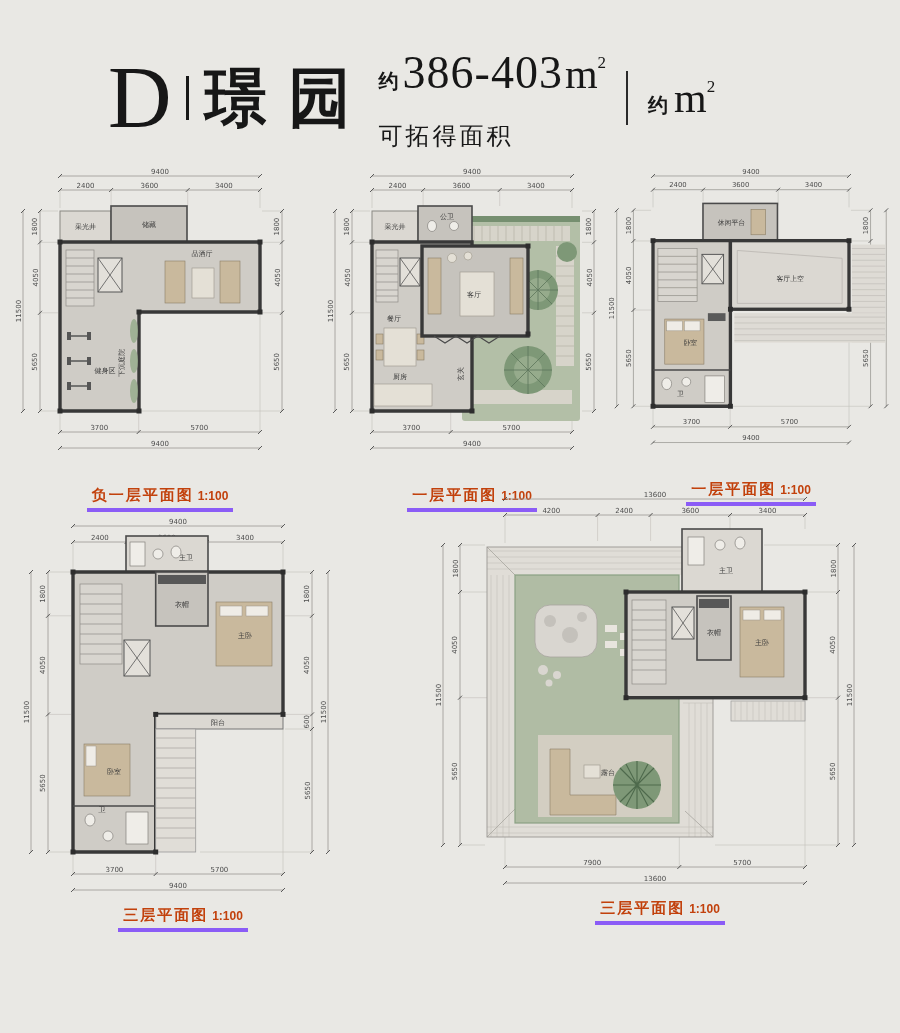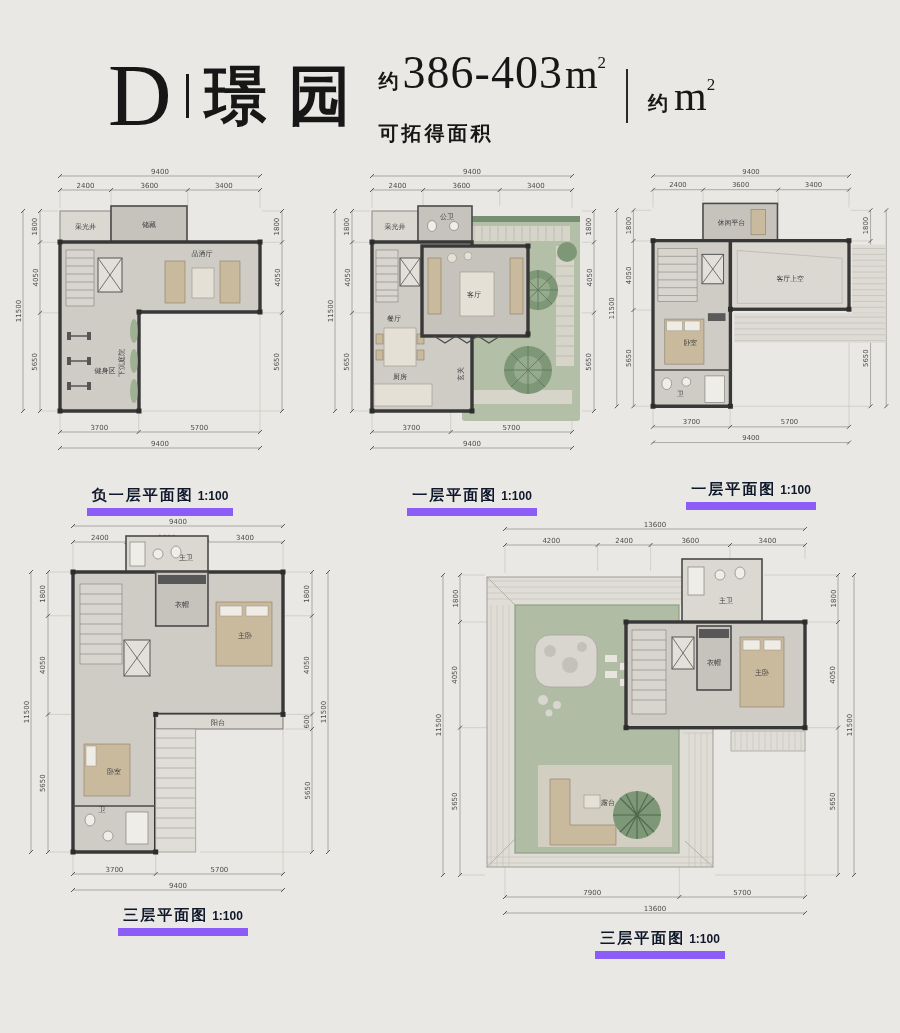--- a/index.html
+++ b/index.html
@@ -10,26 +10,26 @@
   .hletter{font-family:"Liberation Serif",serif;font-size:88px;line-height:88px;font-weight:400;}
   .hbar1{width:3px;height:44px;background:#181818;margin:0 16px 0 14px;}
   .hname{font-family:"DejaVu Serif",serif;font-size:62px;line-height:70px;font-weight:900;letter-spacing:22px;transform:scaleY(1.05);}
   .areas{display:flex;align-items:center;margin-left:6px;}
   .area{display:flex;flex-direction:column;}
   .arow{display:flex;align-items:baseline;}
   .aprefix{font-size:20px;font-weight:700;margin-right:4px;}
   .avalue{font-family:"Liberation Serif",serif;font-size:46px;line-height:58px;font-weight:500;letter-spacing:1px;}
   .aunit{font-family:"Liberation Serif",serif;font-size:42px;line-height:42px;margin-left:2px;}
   .asup{font-family:"Liberation Serif",serif;font-size:17px;vertical-align:super;position:relative;top:-20px;}
-  .alabel{font-size:20px;letter-spacing:3px;font-weight:700;margin-top:18px;}
+  .alabel{font-size:24px;letter-spacing:3px;font-weight:400;margin-top:18px;}
   .alabel.right{align-self:flex-end;}
   .hbar2{width:2px;height:54px;background:#2a2a2a;margin:0 20px;}
   
   .plan{position:absolute;display:flex;flex-direction:column;align-items:center;}
-  .caption{margin-top:2px;font-weight:700;font-size:15px;letter-spacing:2px;color:#0f172a;border-bottom:8px solid #8b5cf6;padding:0 5px 3px 5px;white-space:nowrap;}
+  .caption{margin-top:2px;font-weight:700;font-size:15px;letter-spacing:2px;color:#c2410c;border-bottom:4px solid #8b5cf6;padding:0 5px 3px 5px;white-space:nowrap;}
   .caption .scale{font-size:12px;letter-spacing:0;margin-left:4px;}
   
   .dim{stroke:#9a9893;stroke-width:0.8;fill:none;}
   .tick{stroke:#4a4a4a;stroke-width:0.9;fill:none;}
   .wit{stroke:#c2c0ba;stroke-width:0.6;fill:none;}
   .dimt{font-family:"DejaVu Sans",sans-serif;font-size:7px;fill:#4c4c4c;text-anchor:middle;}
   .room{font-family:"DejaVu Sans",sans-serif;fill:#3a3a3a;text-anchor:middle;font-size:7px;}
   .wall{fill:none;stroke:#383838;stroke-width:3.4;stroke-linejoin:miter;}
   .wall2{fill:none;stroke:#4a4a4a;stroke-width:1.6;}
   .floor{fill:#cfccc6;}
@@ -465,21 +465,21 @@
         <text class="room" x="200" y="212.5" font-size="6.5">阳台</text>
         <text class="room" x="96" y="262">卧室</text>
         <text class="room" x="84" y="300" font-size="6.5">卫</text>
       </g>
     </svg>
     <figcaption class="caption">
       <span>三层平面图</span><span class="scale">1:100</span>
     </figcaption>
   </figure>
 
-  <figure class="plan" style="left:430px;top:515px;width:460px;margin:0;">
+  <figure class="plan" style="left:430px;top:485px;width:460px;margin:0;">
     <svg width="460" height="412" viewBox="0 0 460 412">
       <g>
         <path class="wit" d="M75,30 V58 M167.6,30 V56 M220.6,30 V56 M300,30 V50 M375,30 V44 M75,352 V382 M249.3,352 V382 M375,212.7 V382 M30,60 H55 M30,107 H80 M30,212.7 H80 M30,360 H55 M408,60 H334 M408,107 H377 M408,212.7 H377 M408,360 H285"></path>
       </g>
       <g>
         <line class="dim" x1="75" y1="14" x2="375" y2="14"></line>
           <path class="tick" d="M73,16 l4,-4 M373,16 l4,-4"></path>
         <text class="dimt" x="225" y="11.5">13600</text>
         <line class="dim" x1="75" y1="30" x2="375" y2="30"></line>
           <path class="tick" d="M73,32 l4,-4 M165.6,32 l4,-4 M218.6,32 l4,-4 M298,32 l4,-4 M373,32 l4,-4"></path>

